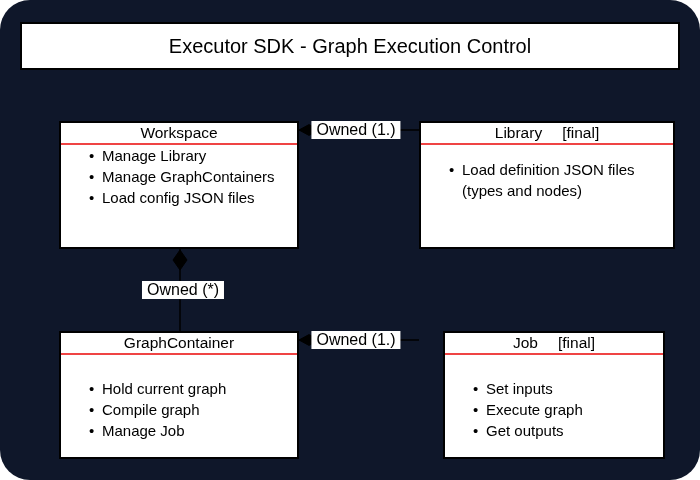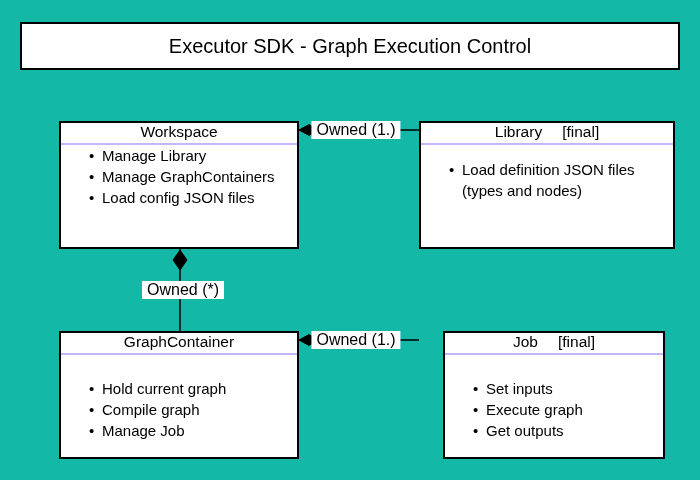--- a/index.html
+++ b/index.html
@@ -1,23 +1,24 @@
 <!DOCTYPE html>
 <html><head>
 <meta charset="utf-8">
 <style>
   html, body { margin: 0; padding: 0; background: #ffffff; }
   .canvas {
     position: relative;
     width: 700px;
     height: 480px;
-    background: #14b8a6;
+    background: #0f172a;
     font-family: "Liberation Sans", "DejaVu Sans", sans-serif;
     color: #000000;
     overflow: hidden;
+    border-radius: 30px;
   }
   .title-box {
     position: absolute;
     left: 20px; top: 22px;
     width: 660px; height: 48px;
     box-sizing: border-box;
     border: 2px solid #000000;
     background: #ffffff;
     display: flex; align-items: center; justify-content: center;
     font-size: 20px;
@@ -32,22 +33,22 @@
     box-sizing: border-box;
     border: 2px solid #000000;
     background: #ffffff;
   }
   .box-workspace      { left: 59px;  top: 121px; width: 240px; height: 128px; }
   .box-library        { left: 419px; top: 121px; width: 256px; height: 128px; }
   .box-graphcontainer { left: 59px;  top: 331px; width: 240px; height: 128px; }
   .box-job            { left: 443px; top: 331px; width: 222px; height: 128px; }
   .class-header {
     height: 20px;
-    border-bottom: 2px solid #c4b5fd;
-    display: flex; align-items: flex-start; justify-content: center;
+    border-bottom: 2px solid #ef4444;
+    display: flex; align-items: center; justify-content: center;
     font-size: 15.5px;
   }
   .class-mod { margin-left: 20px; }
   .class-body {
     font-size: 15px;
     line-height: 21px;
   }
   .box-workspace      .class-body { }
   .box-library        .class-body { padding-top: 14px; }
   .box-graphcontainer .class-body { padding-top: 23px; }

